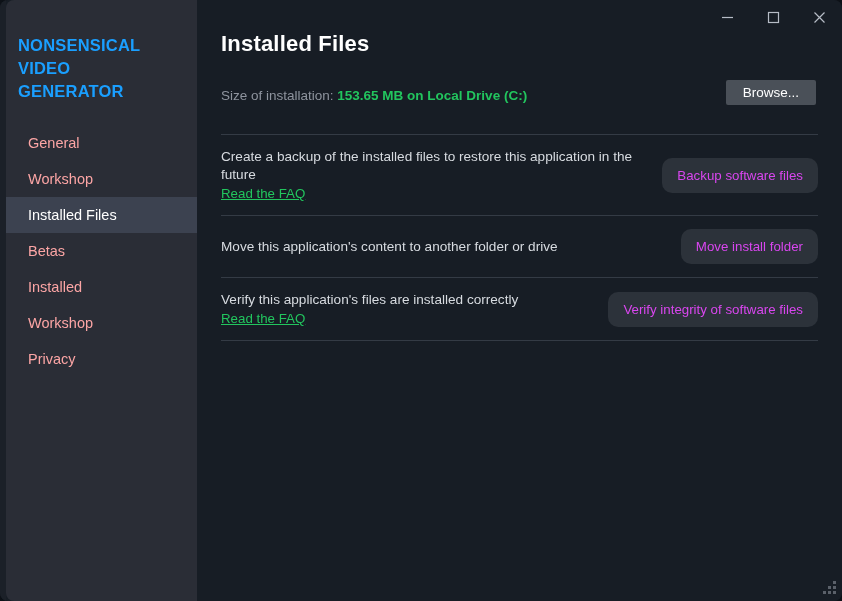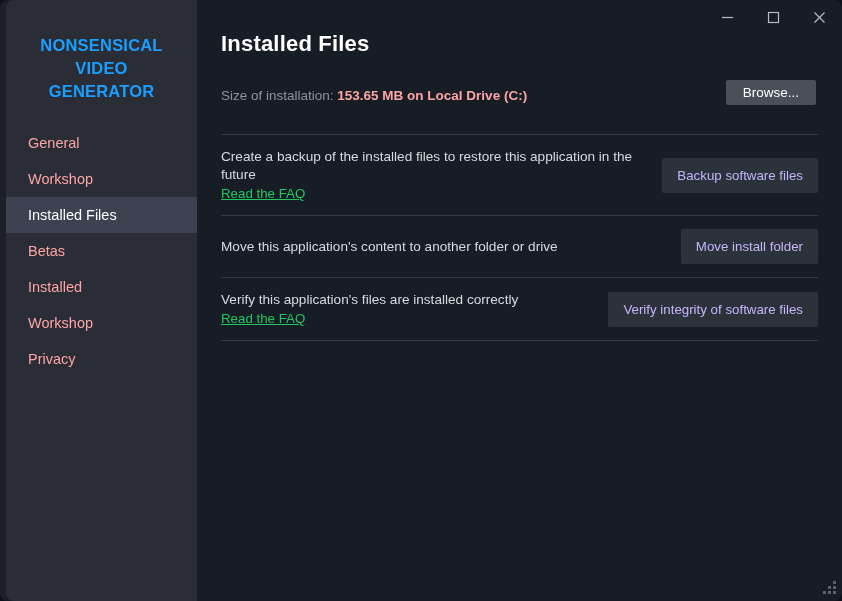--- a/index.html
+++ b/index.html
@@ -48,21 +48,20 @@
 
   #brand {
     color: #1a9fff;
     font-size: 16.5px;
     font-weight: bold;
     line-height: 23px;
     letter-spacing: 0.2px;
     padding: 0 12px;
     margin-bottom: 22px;
     user-select: none;
-    text-align: center;
   }
   #brand .bline { display: block; }
 
   .nav-item {
     position: relative;
     height: 36px;
     display: flex;
     align-items: center;
     padding-left: 22px;
     color: #fca5a5;
@@ -131,21 +130,21 @@
   
   #size-row {
     position: absolute;
     left: 24px;
     top: 88px;
     font-size: 13.5px;
     color: #8e949e;
     user-select: none;
   }
   #size-value {
-    color: #fca5a5;
+    color: #22c55e;
     font-weight: bold;
   }
 
   #browse-btn {
     position: absolute;
     right: 26px;
     top: 80px;
     height: 25px;
     padding: 0 17px;
     background: #4a5058;
@@ -200,22 +199,22 @@
     cursor: pointer;
     user-select: none;
   }
 
   .row-action {
     flex: 0 0 auto;
     height: 35px;
     padding: 0 15px;
     background: #2c323a;
     border: none;
-    border-radius: 2px;
-    color: #c4b5fd;
+    border-radius: 10px;
+    color: #d946ef;
     font-size: 13.3px;
     font-family: "Liberation Sans", sans-serif;
     cursor: pointer;
     white-space: nowrap;
     display: flex;
     align-items: center;
   }
 
   
   #resize-grip {

